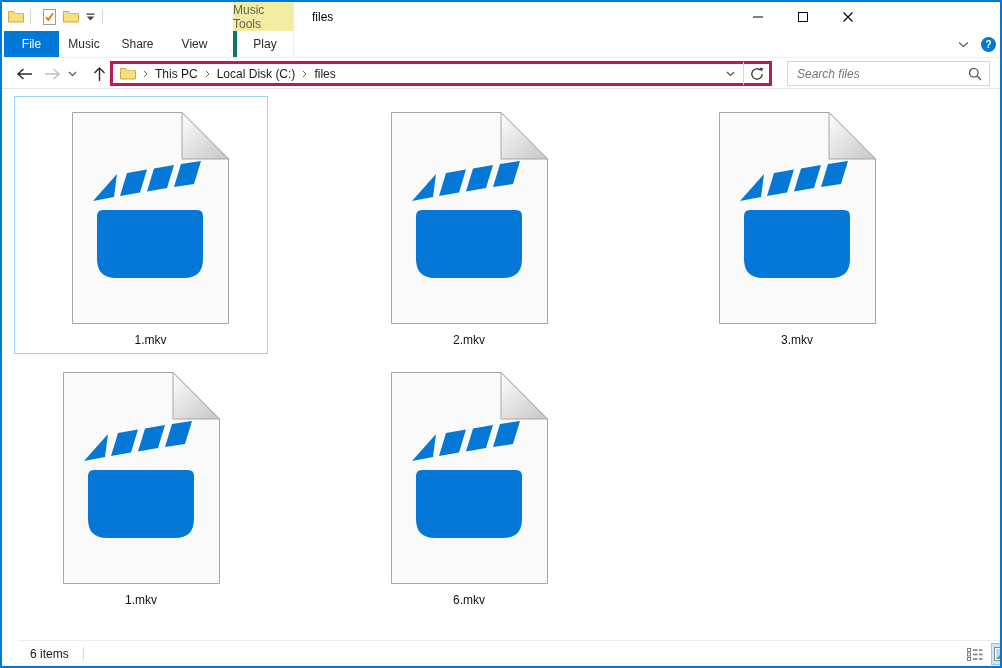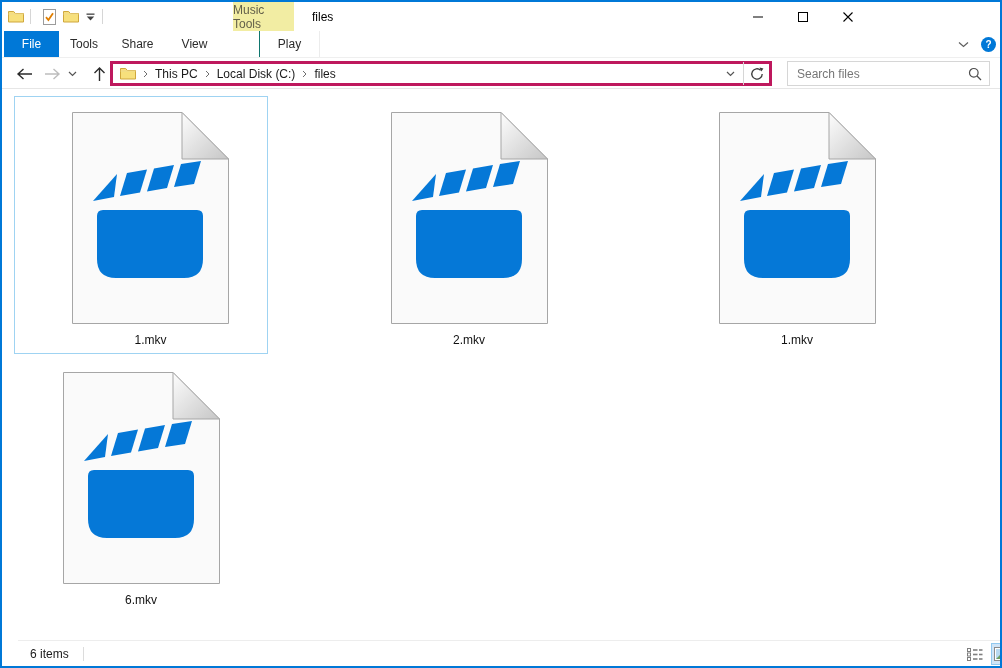--- a/index.html
+++ b/index.html
@@ -20,40 +20,40 @@
     background:var(--contextual-tab-bg,#f2eda3);
     color:#63604a;display:flex;align-items:center;justify-content:center;
   }
   .win-title{position:absolute;left:310px;top:0;height:29px;display:flex;align-items:center;color:#000;}
   .win-controls{position:absolute;right:0;top:0;height:29px;display:flex;}
   .win-btn{width:45px;height:29px;display:flex;align-items:center;justify-content:center;}
   
   .tabrow{position:absolute;left:0;top:29px;width:998px;height:27px;background:#fff;border-bottom:1px solid #efefef;}
   .rtab{position:absolute;top:0;height:26px;display:flex;align-items:center;justify-content:center;color:#2b2b2b;}
   .rtab.active{background:var(--accent,#0078d7);color:#fff;}
-  .rtab.contextual{border-left:1px solid #0f766e;border-right:1px solid #ececec;margin-left:26px;}
+  .rtab.contextual{border-left:4px solid #0f766e;border-right:1px solid #ececec;}
   .ribbon-right{position:absolute;right:4px;top:0;height:26px;display:flex;align-items:center;gap:8px;}
   .help-circle{width:15px;height:15px;border-radius:50%;background:var(--accent,#0078d7);color:#fff;
     display:flex;align-items:center;justify-content:center;font-size:10px;font-weight:bold;}
   .chev-btn{width:20px;height:20px;display:flex;align-items:center;justify-content:center;}
   
   .addressrow{position:absolute;left:0;top:56px;width:998px;height:31px;background:#fff;border-bottom:1px solid #e6e6e6;}
   .nav-btn{position:absolute;top:4px;height:24px;display:flex;align-items:center;justify-content:center;}
   .addressbox{
     position:absolute;left:108px;top:3px;width:662px;height:25px;
     border:3px solid #be185d;background:#fff;display:flex;align-items:center;
   }
   .crumbs{display:flex;align-items:center;gap:7px;padding-left:7px;flex:1;min-width:0;}
   .crumb{color:#1a1a1a;white-space:nowrap;}
   .addr-right{display:flex;align-items:center;height:100%;}
   .addr-right .vsep{width:1px;height:23px;background:#d6d6d6;}
   .addr-icon-btn{width:25px;height:100%;display:flex;align-items:center;justify-content:center;}
   .searchbox{
     position:absolute;left:785px;top:3px;width:203px;height:25px;
-    border:1px solid #d6d6d6;background:#fff;
+    border:1px solid #d6d6d6;background:#fff;font-style:italic;
   }
   .searchbox input{
     width:100%;height:100%;border:0;outline:none;padding:0 28px 0 9px;
     font:inherit;color:#1a1a1a;background:transparent;
   }
   .searchbox input::placeholder{color:#767676;opacity:1;}
   .search-glyph{position:absolute;right:7px;top:5px;}
   
   .content{position:absolute;left:0;top:87px;width:998px;height:551px;background:#fff;overflow:hidden;}
   .file-grid{display:flex;flex-wrap:wrap;column-gap:74px;row-gap:2px;padding:7px 0 0 12px;}
@@ -128,21 +128,21 @@
       <span class="win-btn">
         <svg width="10" height="10" viewBox="0 0 10 10">
             <path d="M0.5,0.5 L9.5,9.5 M9.5,0.5 L0.5,9.5" stroke="#000" stroke-width="1.1"></path>
           </svg>
       </span>
     </div>
   </div>
 
   <div class="tabrow">
     <div class="rtab active" style="left:2px;width:55px">File</div>
-    <div class="rtab" style="left:57px;width:50px">Tools</div>
+    <div class="rtab" style="left:57px;width:50px">Music</div>
     <div class="rtab" style="left:107px;width:57px">Share</div>
     <div class="rtab" style="left:164px;width:57px">View</div>
     <div class="rtab contextual" style="left:231px;width:61px">Play</div>
     <div class="ribbon-right">
       <span class="chev-btn">
         <svg width="11" height="7" viewBox="0 0 11 7">
             <path d="M1,1.5 L5.5,5.5 L10,1.5" stroke="#5f5f5f" stroke-width="1.2" fill="none"></path>
           </svg>
       </span>
       <span class="help-circle">?</span>
@@ -250,20 +250,38 @@
         <path class="fold-shape" d="M110,0.5 L156.5,47 H110 Z"></path>
         <polygon class="clap" points="21,89 42,85 45,62"></polygon>
         <polygon class="clap" points="48,84 68,80.5 75,57.5 55,61"></polygon>
         <polygon class="clap" points="75,79.5 95,76 102,53 82,56.5"></polygon>
         <polygon class="clap" points="102,75 122,72 129,49 109,52"></polygon>
         <path class="clap" d="M31,98 L125,98 Q131,98 131,104 L131,147 Q131,166 112,166 L44,166 Q25,166 25,147 L25,104 Q25,98 31,98 Z"></path>
       </svg>
       <div class="file-label">2.mkv</div>
     </div>
 
+    <div class="tile">
+      <svg class="file-icon" width="157" height="212" viewBox="0 0 157 212">
+        <defs>
+          <linearGradient id="foldGrad" x1="0" y1="0" x2="1" y2="1">
+            <stop offset="0" stop-color="#fdfdfd"></stop>
+                <stop offset="1" stop-color="#c6c6c6"></stop>
+          </linearGradient>
+        </defs>
+        <path class="page-shape" d="M0.5,0.5 H110 L156.5,47 V211.5 H0.5 Z"></path>
+        <path class="fold-shape" d="M110,0.5 L156.5,47 H110 Z"></path>
+        <polygon class="clap" points="21,89 42,85 45,62"></polygon>
+        <polygon class="clap" points="48,84 68,80.5 75,57.5 55,61"></polygon>
+        <polygon class="clap" points="75,79.5 95,76 102,53 82,56.5"></polygon>
+        <polygon class="clap" points="102,75 122,72 129,49 109,52"></polygon>
+        <path class="clap" d="M31,98 L125,98 Q131,98 131,104 L131,147 Q131,166 112,166 L44,166 Q25,166 25,147 L25,104 Q25,98 31,98 Z"></path>
+      </svg>
+      <div class="file-label">3.mkv</div>
+    </div>
 
     <div class="tile">
       <svg class="file-icon" width="157" height="212" viewBox="0 0 157 212">
         <defs>
           <linearGradient id="foldGrad" x1="0" y1="0" x2="1" y2="1">
             <stop offset="0" stop-color="#fdfdfd"></stop>
                 <stop offset="1" stop-color="#c6c6c6"></stop>
           </linearGradient>
         </defs>
         <path class="page-shape" d="M0.5,0.5 H110 L156.5,47 V211.5 H0.5 Z"></path>

